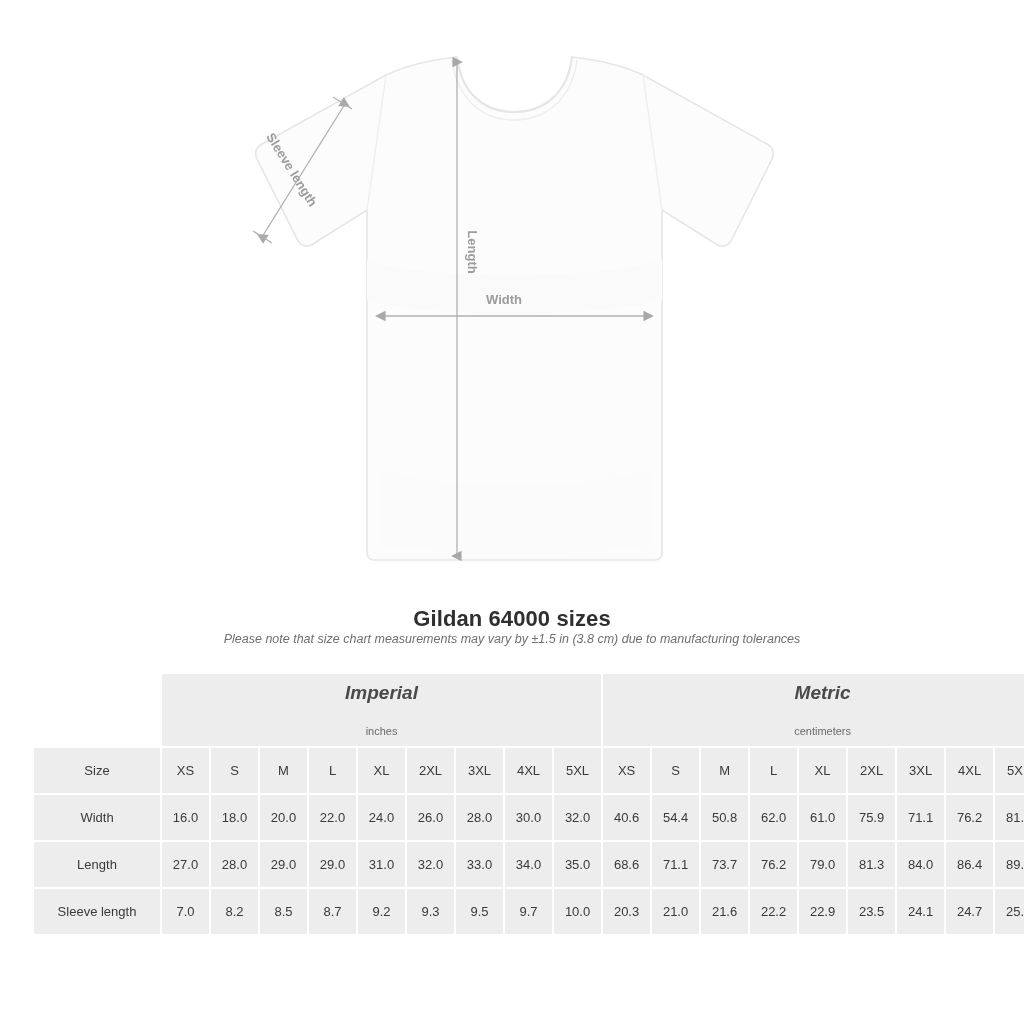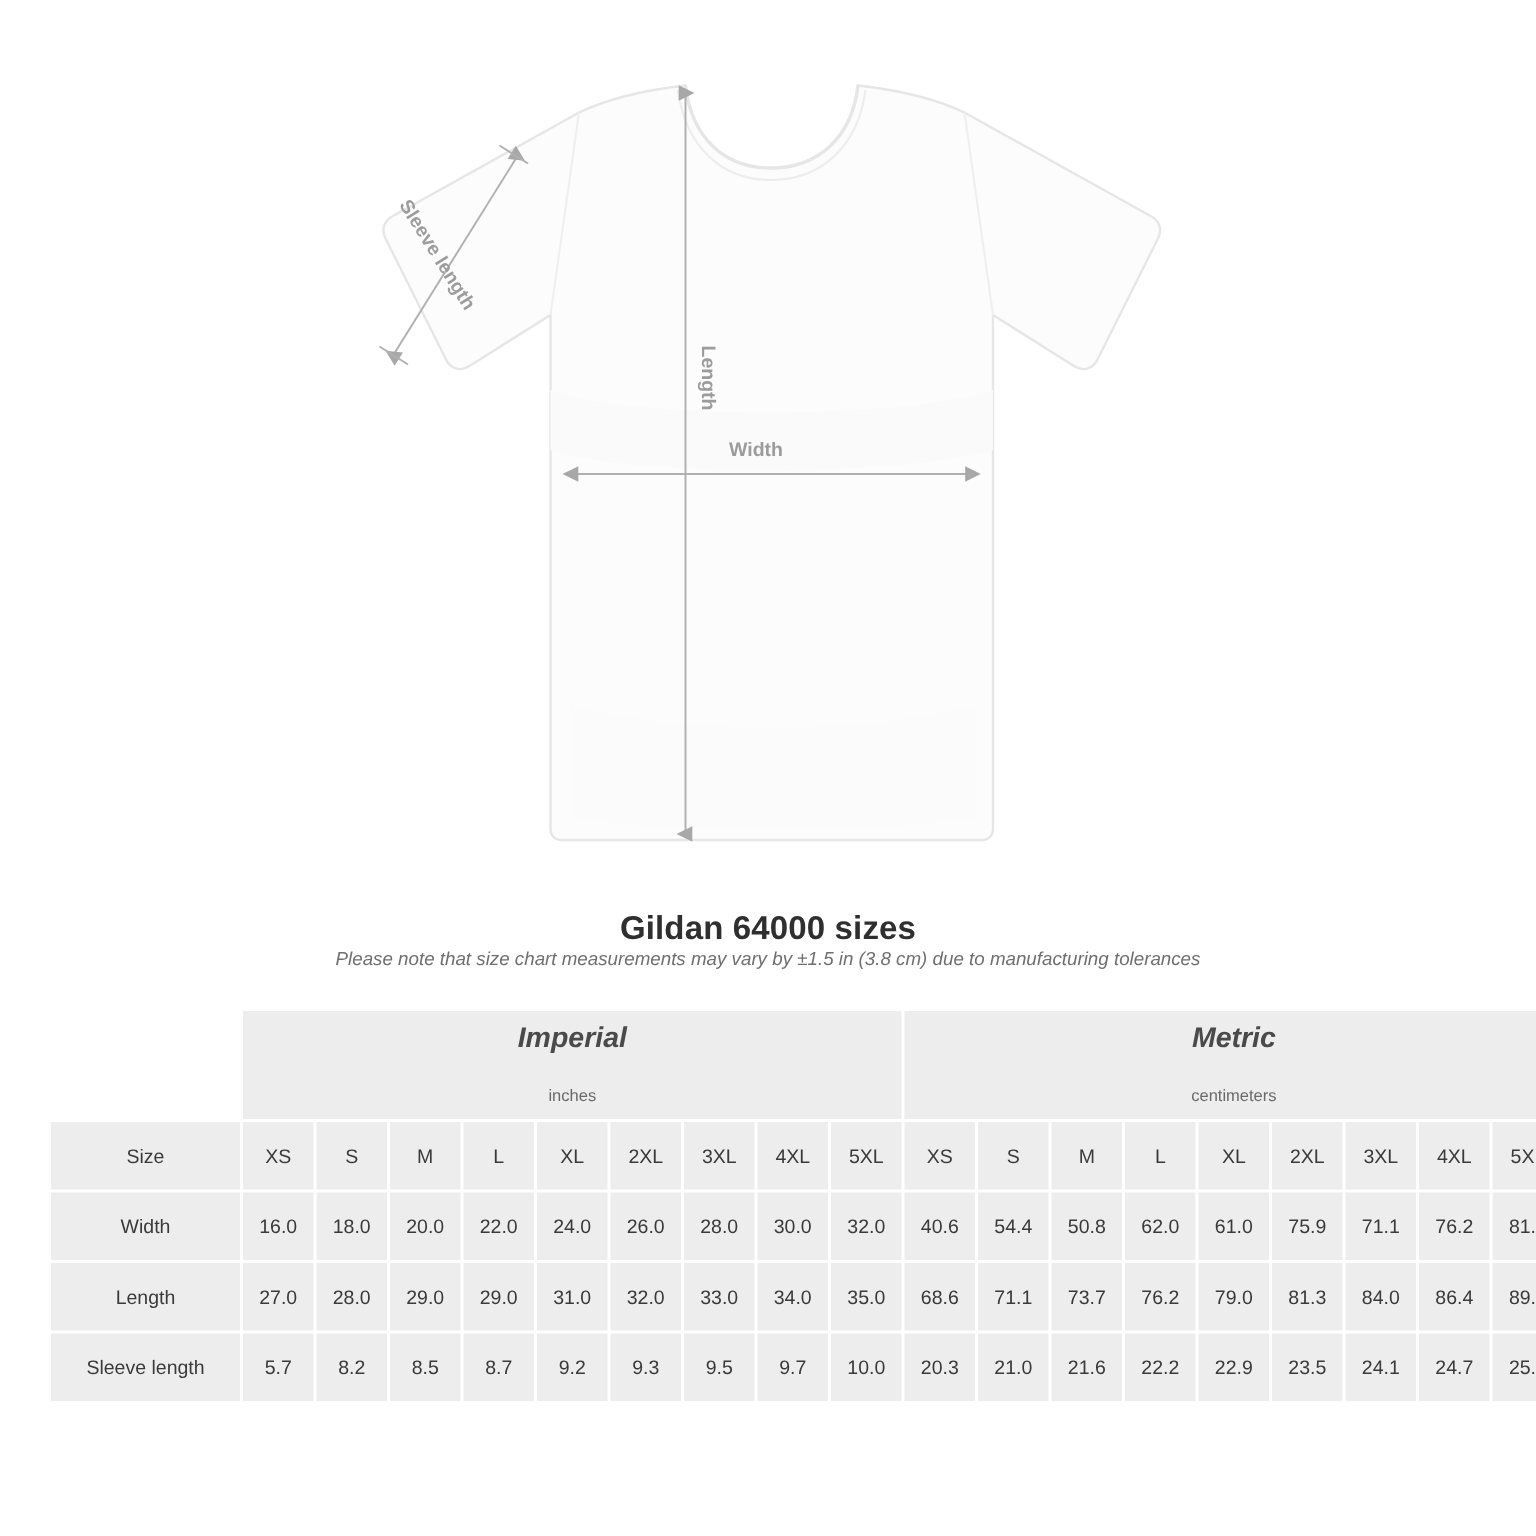--- a/index.html
+++ b/index.html
@@ -267,21 +267,21 @@
           <td class="val">76.2</td>
           <td class="val">79.0</td>
           <td class="val">81.3</td>
           <td class="val">84.0</td>
           <td class="val">86.4</td>
           <td class="val">89.0</td>
         </tr>
 
         <tr>
           <td class="rowhead">Sleeve length</td>
-          <td class="val">5.7</td>
+          <td class="val">7.0</td>
           <td class="val">8.2</td>
           <td class="val">8.5</td>
           <td class="val">8.7</td>
           <td class="val">9.2</td>
           <td class="val">9.3</td>
           <td class="val">9.5</td>
           <td class="val">9.7</td>
           <td class="val">10.0</td>
           <td class="val">20.3</td>
           <td class="val">21.0</td>

